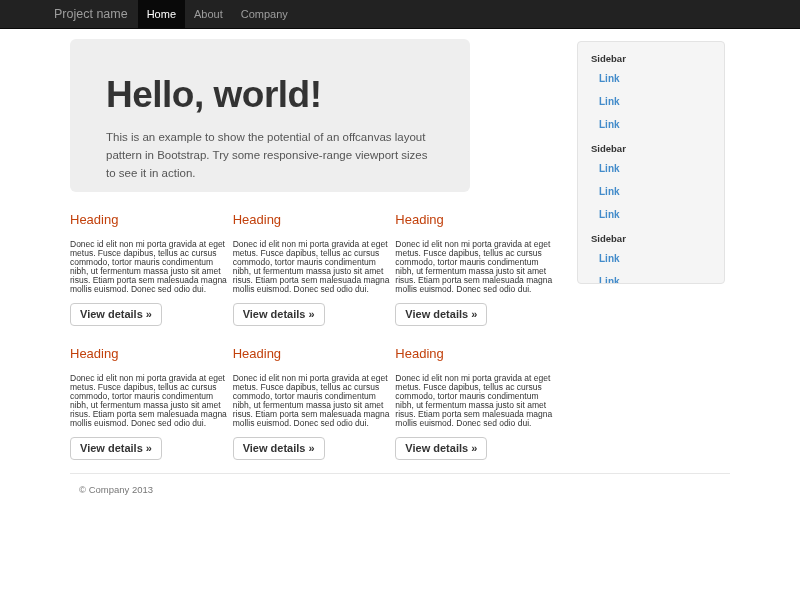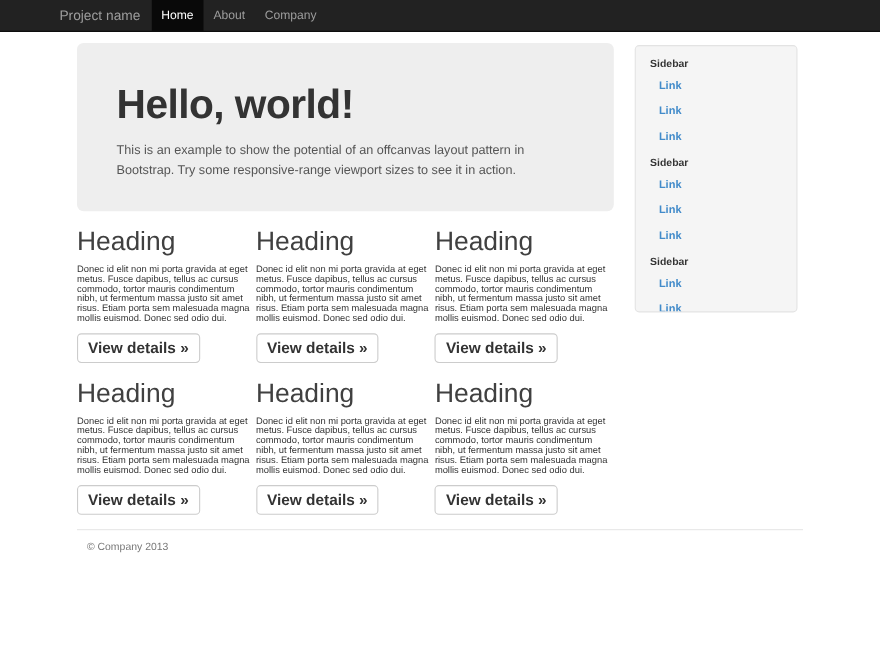--- a/index.html
+++ b/index.html
@@ -43,21 +43,21 @@
 
   
   .container { width: 660px; margin: 0 auto; }
   .main-row { display: flex; margin-top: 10px; }
   .content-col { width: 488px; margin-right: 19px; }
 
   
   .jumbotron {
     background: #eeeeee;
     border-radius: 6px;
-    width: 488px;
+    width: 400px;
     height: 153px;
     padding: 34px 36px 0 36px;
     overflow: hidden;
   }
   .jumbotron h1 {
     font-size: 37px;
     font-weight: 700;
     color: #333333;
     letter-spacing: -0.5px;
     line-height: 44px;
@@ -67,40 +67,40 @@
     font-size: 11.5px;
     line-height: 18px;
     color: #555555;
     max-width: 400px;
   }
 
   
   .cards-row { display: flex; margin-top: 17px; }
   .card { width: 160px; margin-right: 4px; }
   .card h2 {
-    font-size: 24px;
+    font-size: 13px;
     line-height: 22px;
     font-weight: 500;
-    color: #404040;
+    color: #c2410c;
     margin-bottom: 9px;
   }
   .card p {
     font-size: 8.5px;
     line-height: 9px;
     color: #333333;
     margin-bottom: 9px;
   }
   .btn-default {
     display: inline-block;
     background: #ffffff;
     border: 1px solid #cccccc;
     border-radius: 4px;
     padding: 4px 9px 5px 9px;
     font-family: "Liberation Sans", sans-serif;
-    font-size: 14px;
+    font-size: 11px;
     font-weight: 700;
     color: #333333;
     cursor: pointer;
   }
 
   
   .sidebar {
     width: 148px;
     height: 243px;
     margin-top: 2px;

